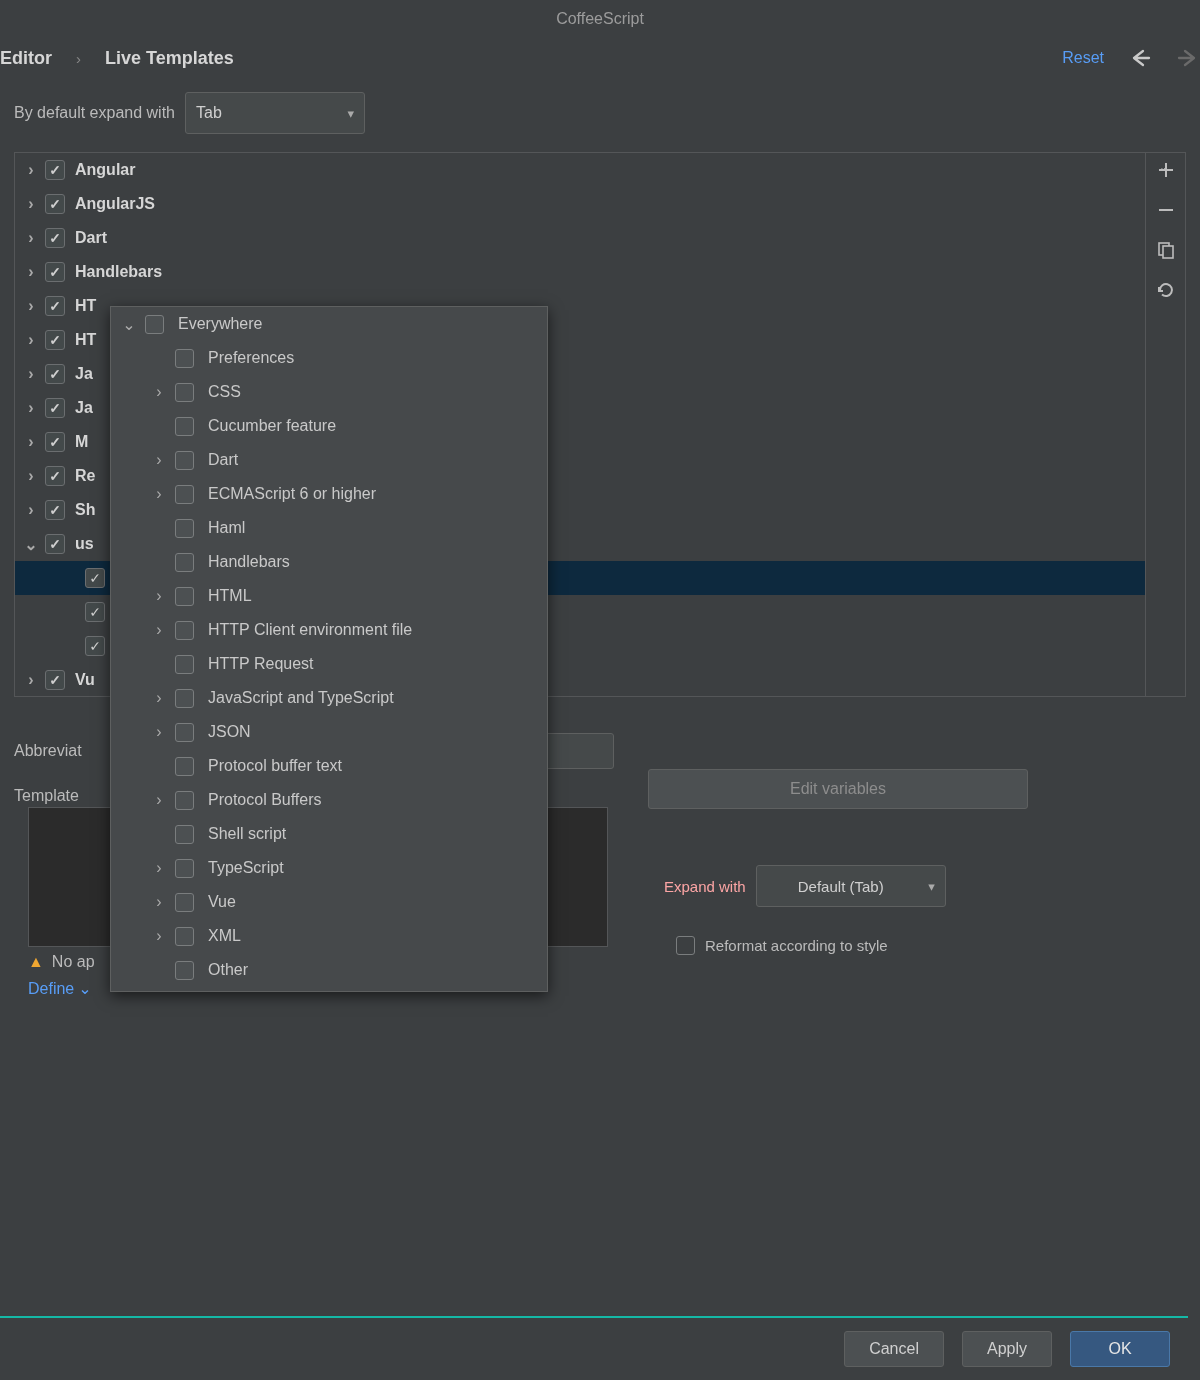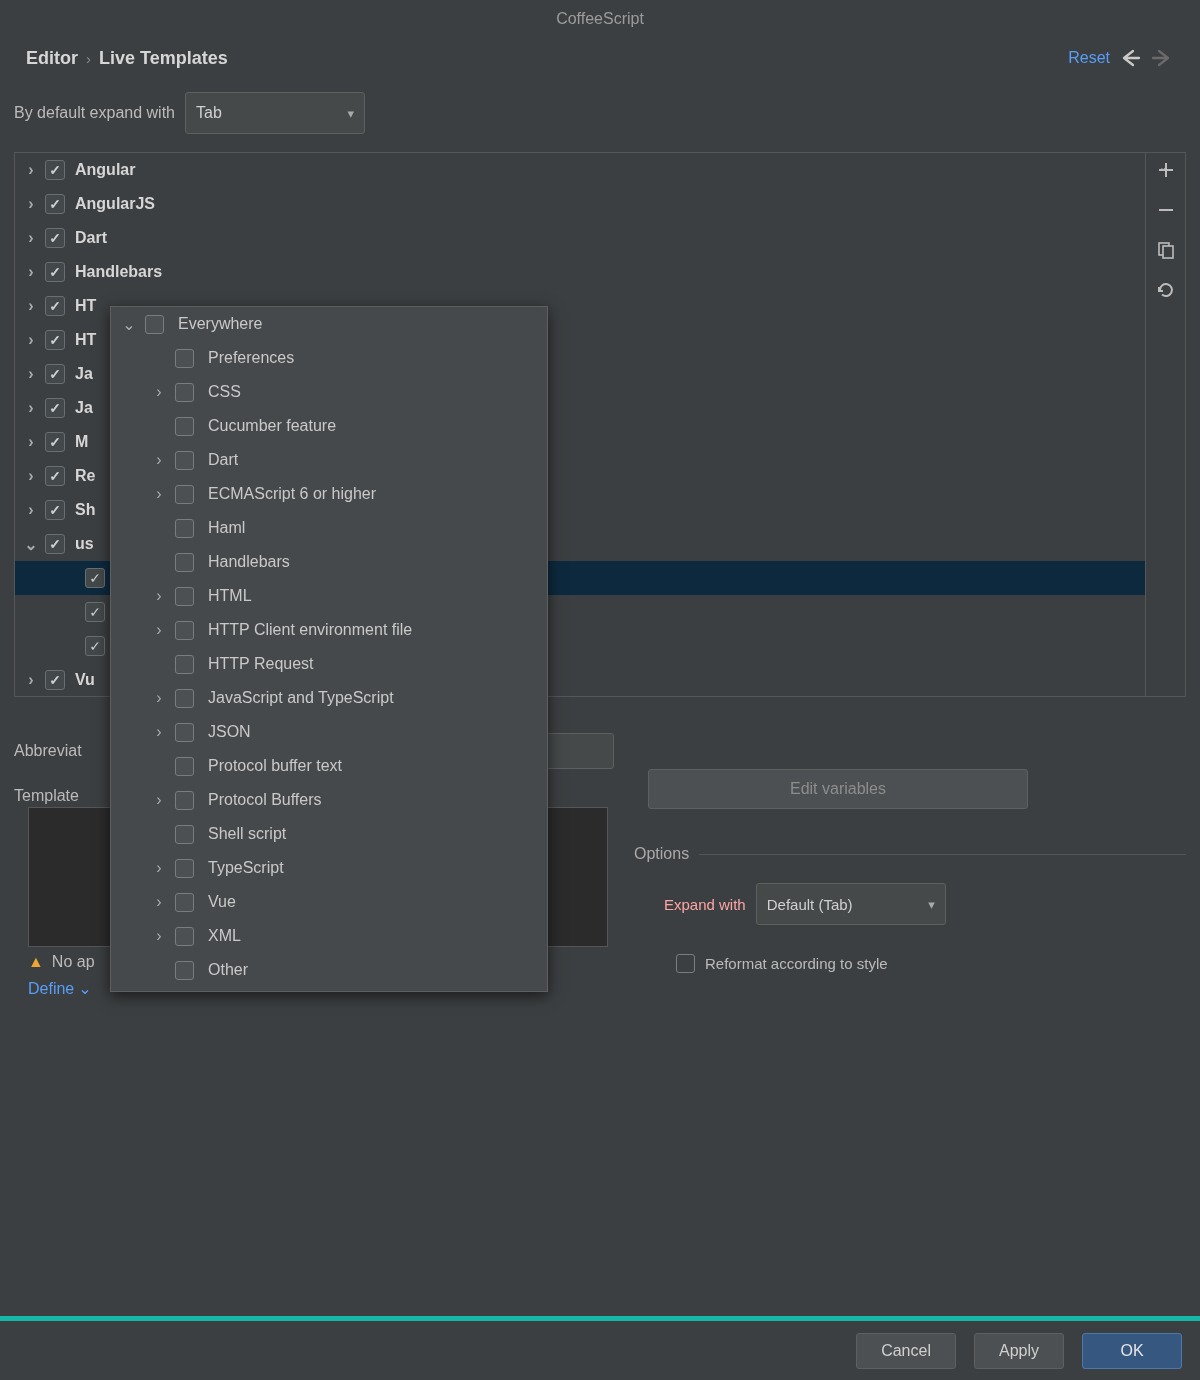--- a/index.html
+++ b/index.html
@@ -15,22 +15,22 @@
   }
   .title-bar {
     text-align: center;
     padding: 10px 0 8px;
     color: #9c9c9c;
     font-size: 16px;
   }
   .breadcrumb-row {
     display: flex;
     align-items: center;
-    padding: 10px 26px 14px;
-    gap: 8px;
+    padding: 10px 0 14px;
+    gap: 24px;
   }
   .breadcrumb-row .crumb {
     font-weight: 700;
     color: #d6d6d6;
     font-size: 18px;
   }
   .breadcrumb-row .sep { color: #888; font-size: 15px; }
   .breadcrumb-row .spacer { flex: 1; }
   .reset-link { color: #589df6; font-size: 16px; cursor: pointer; }
   .nav-arrow {
@@ -153,24 +153,24 @@
   .opt-check {
     display: flex; align-items: center; gap: 10px; margin-top: 29px; padding-left: 42px;
   }
   .status-row {
     display: flex; align-items: center; gap: 8px; margin: 6px 14px 0; font-size: 16px;
   }
   .warn-icon { color: #f0a732; }
   .define-link { color: #589df6; margin: 8px 14px 0; display: inline-flex; align-items: center; gap: 4px; font-size: 16px; }
   .bottom-bar {
     position: absolute;
-    bottom: 0; left: 0; right: 0;
+    bottom: 0; left: 0; right: 12px;
     height: 64px;
     background: #3c3f41;
-    border-top: 5px solid #14b8a6;
+    border-top: 2px solid #14b8a6;
     display: flex;
     align-items: center;
     justify-content: flex-end;
     gap: 18px;
     padding-right: 18px;
   }
   .btn {
     height: 36px;
     padding: 0 24px;
     border-radius: 3px;
@@ -365,27 +365,23 @@
     <span class="define-link">
       <span>Define</span>
       <span>⌄</span>
     </span>
   </div>
 
   <div style="flex:1;padding-top:0;">
     <div style="height:36px;"></div>
     <div class="edit-vars-btn">Edit variables</div>
     <div style="height:36px;"></div>
-    <div class="opt-head">
-      <span>Options</span>
-      <span class="line"></span>
-    </div>
     <div class="opt-row">
       <span class="label">Expand with</span>
-      <div class="select" style="min-width:190px;">
+      <div class="select" style="min-width:190px;justify-content:center;">
         <span>Default (Tab)</span>
       </div>
     </div>
     <div class="opt-check">
       <span class="cb" style="width:19px;height:19px;border:1px solid #7a7d7e;border-radius:3px;display:inline-block;"></span>
       <span>Reformat according to style</span>
     </div>
   </div>
 </div>
 

